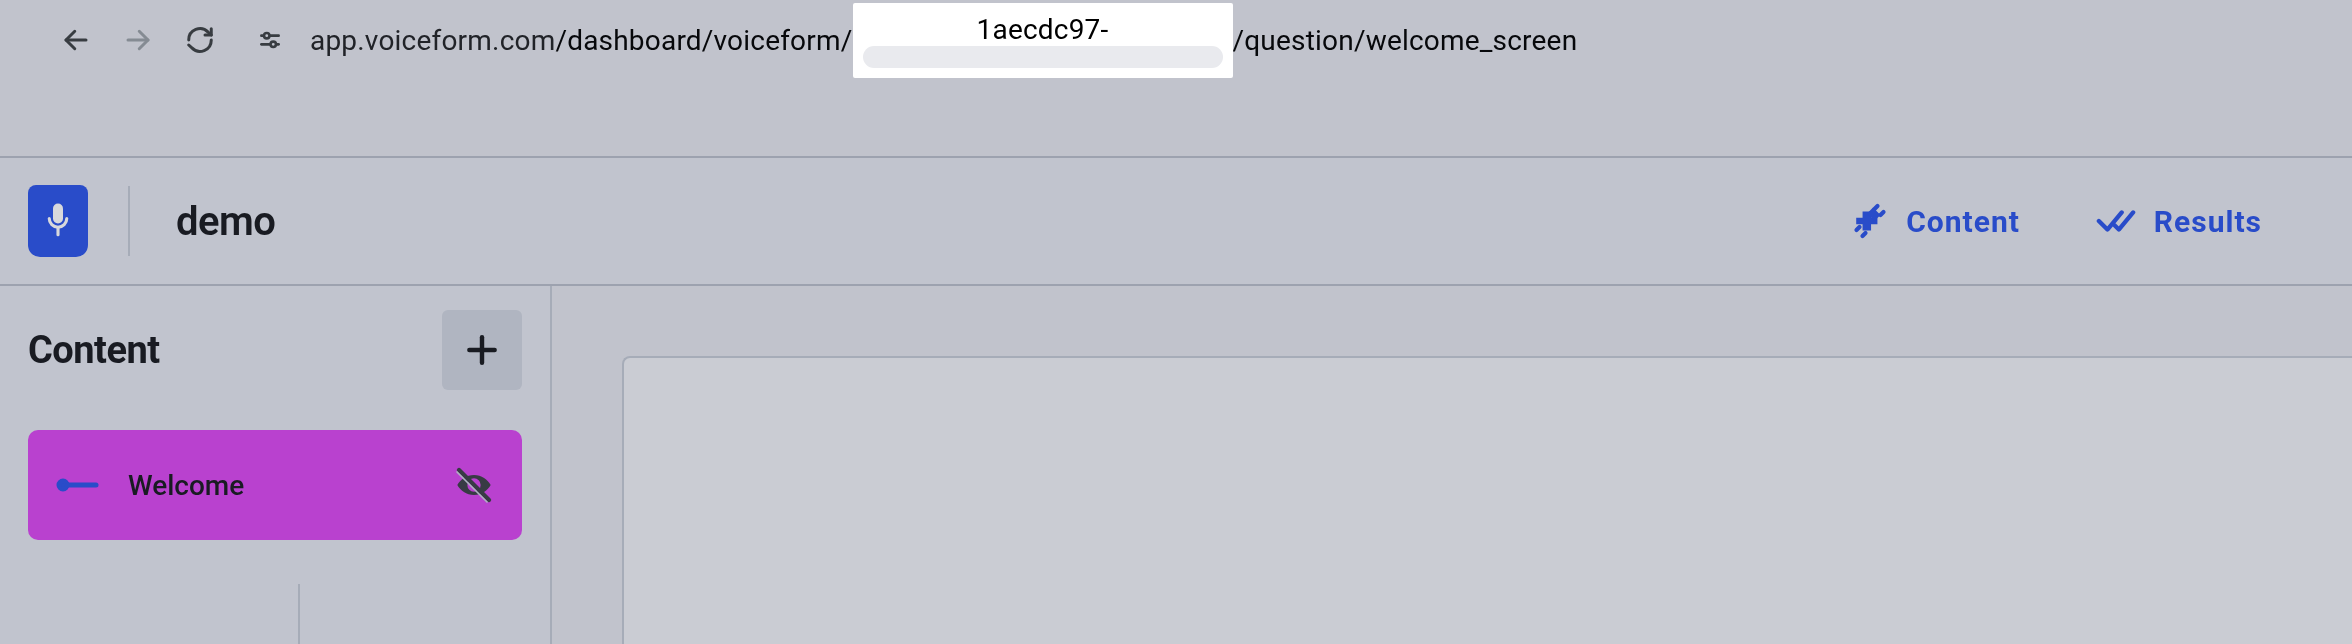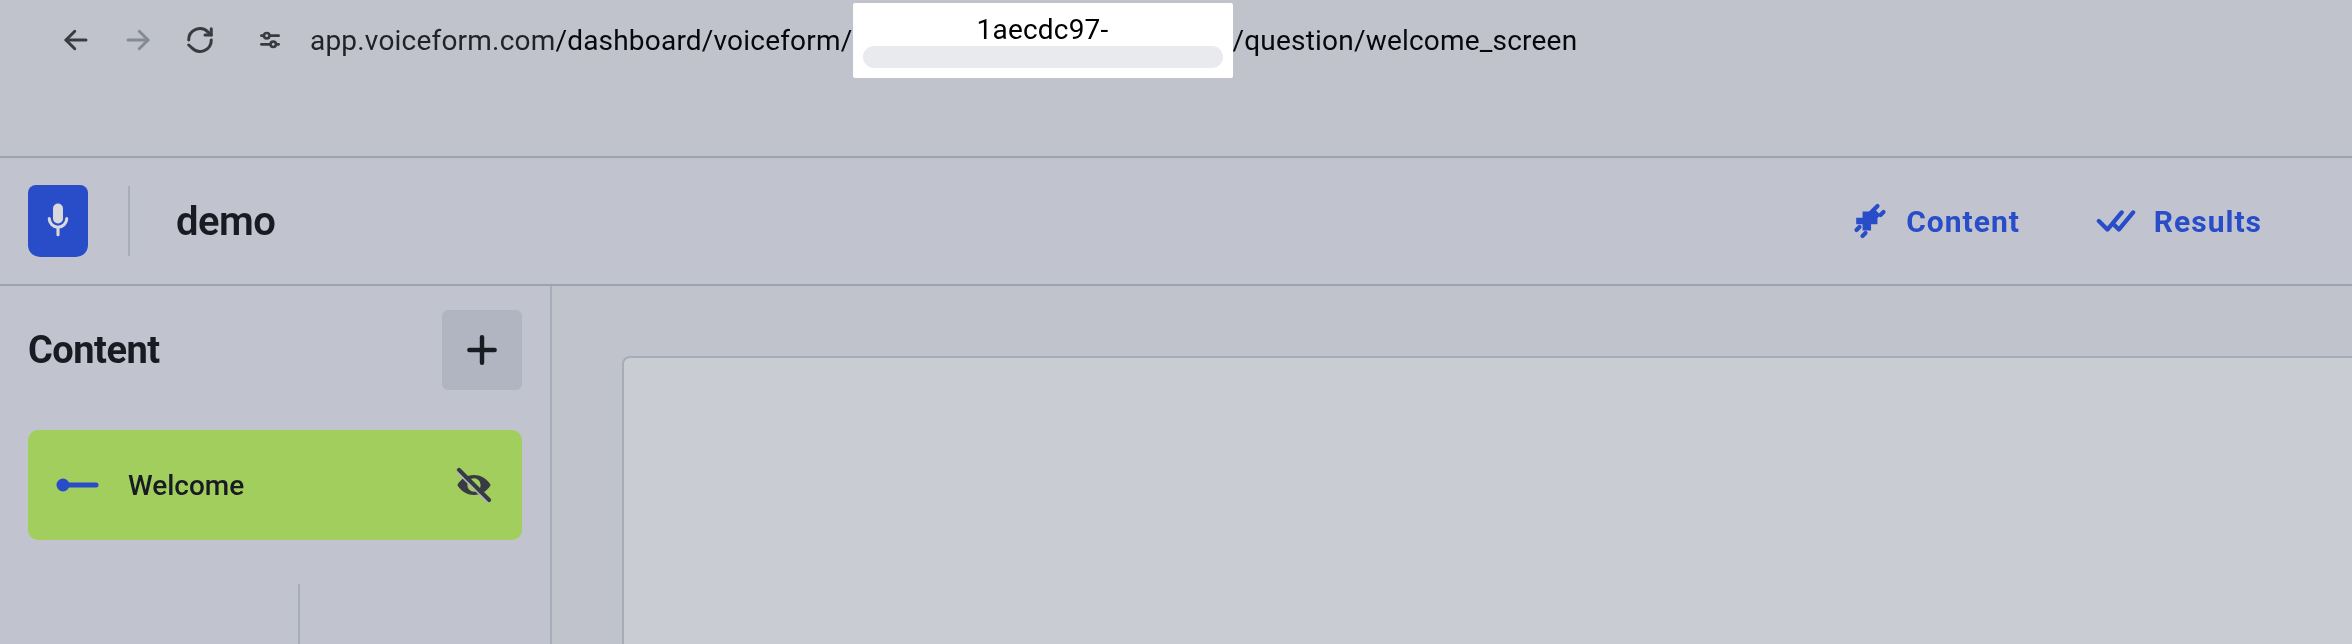--- a/index.html
+++ b/index.html
@@ -33,21 +33,21 @@
   .tab { display: flex; align-items: center; gap: 18px; color: #2a53e8; font-size: 30px; font-weight: 700; letter-spacing: 1px; position: relative; cursor: pointer; padding: 0 10px;}
   .tab .ticon { display:flex; align-items:center; justify-content:center; }
   .tab.active::after { content:""; position:absolute; left:-8px; right:-8px; bottom:-1px; height:5px; background:#2a53e8; }
 
   
   .app-body { display:flex; height: calc(644px - 80px - 76px - 130px); }
   .sidebar { width: 552px; border-right: 2px solid #c3c8d4; padding: 24px 28px; background:#e3e6ee; }
   .sidebar-head { display:flex; align-items:center; justify-content:space-between; margin-bottom: 40px;}
   .sidebar-title { font-size: 38px; font-weight: 700; color:#16181d; letter-spacing:-0.5px;}
   .add-btn { width: 80px; height: 80px; background:#cfd3de; border-radius:6px; display:flex; align-items:center; justify-content:center; color:#16181d; cursor:pointer;}
-  .content-item { height: 110px; background:#bef264; border-radius:10px; display:flex; align-items:center; padding: 0 28px; gap: 28px; cursor:pointer;}
+  .content-item { height: 110px; background:#d946ef; border-radius:10px; display:flex; align-items:center; padding: 0 28px; gap: 28px; cursor:pointer;}
   .item-icon { color:#2a53e8; display:flex; align-items:center;}
   .item-label { font-size: 28px; color:#16181d; font-weight:500;}
   .item-eye { margin-left:auto; color:#3c3f46; display:flex;}
   .canvas-wrap { flex:1; padding: 70px 0 0 70px; position:relative;}
   .canvas { background:#eef0f5; border:2px solid #c3c8d4; border-bottom:none; border-right:none; border-top-left-radius: 8px; width:100%; height:100%;}
 </style>
 </head>
 <body>
 
 <div class="browser-bar">

